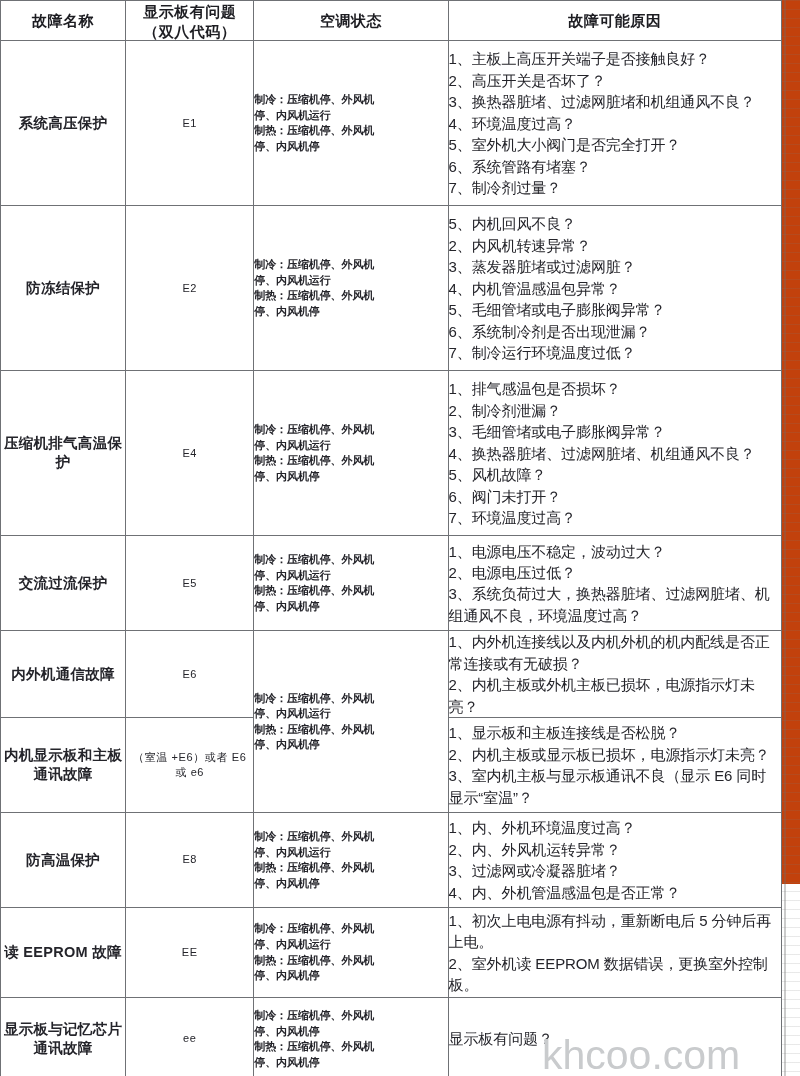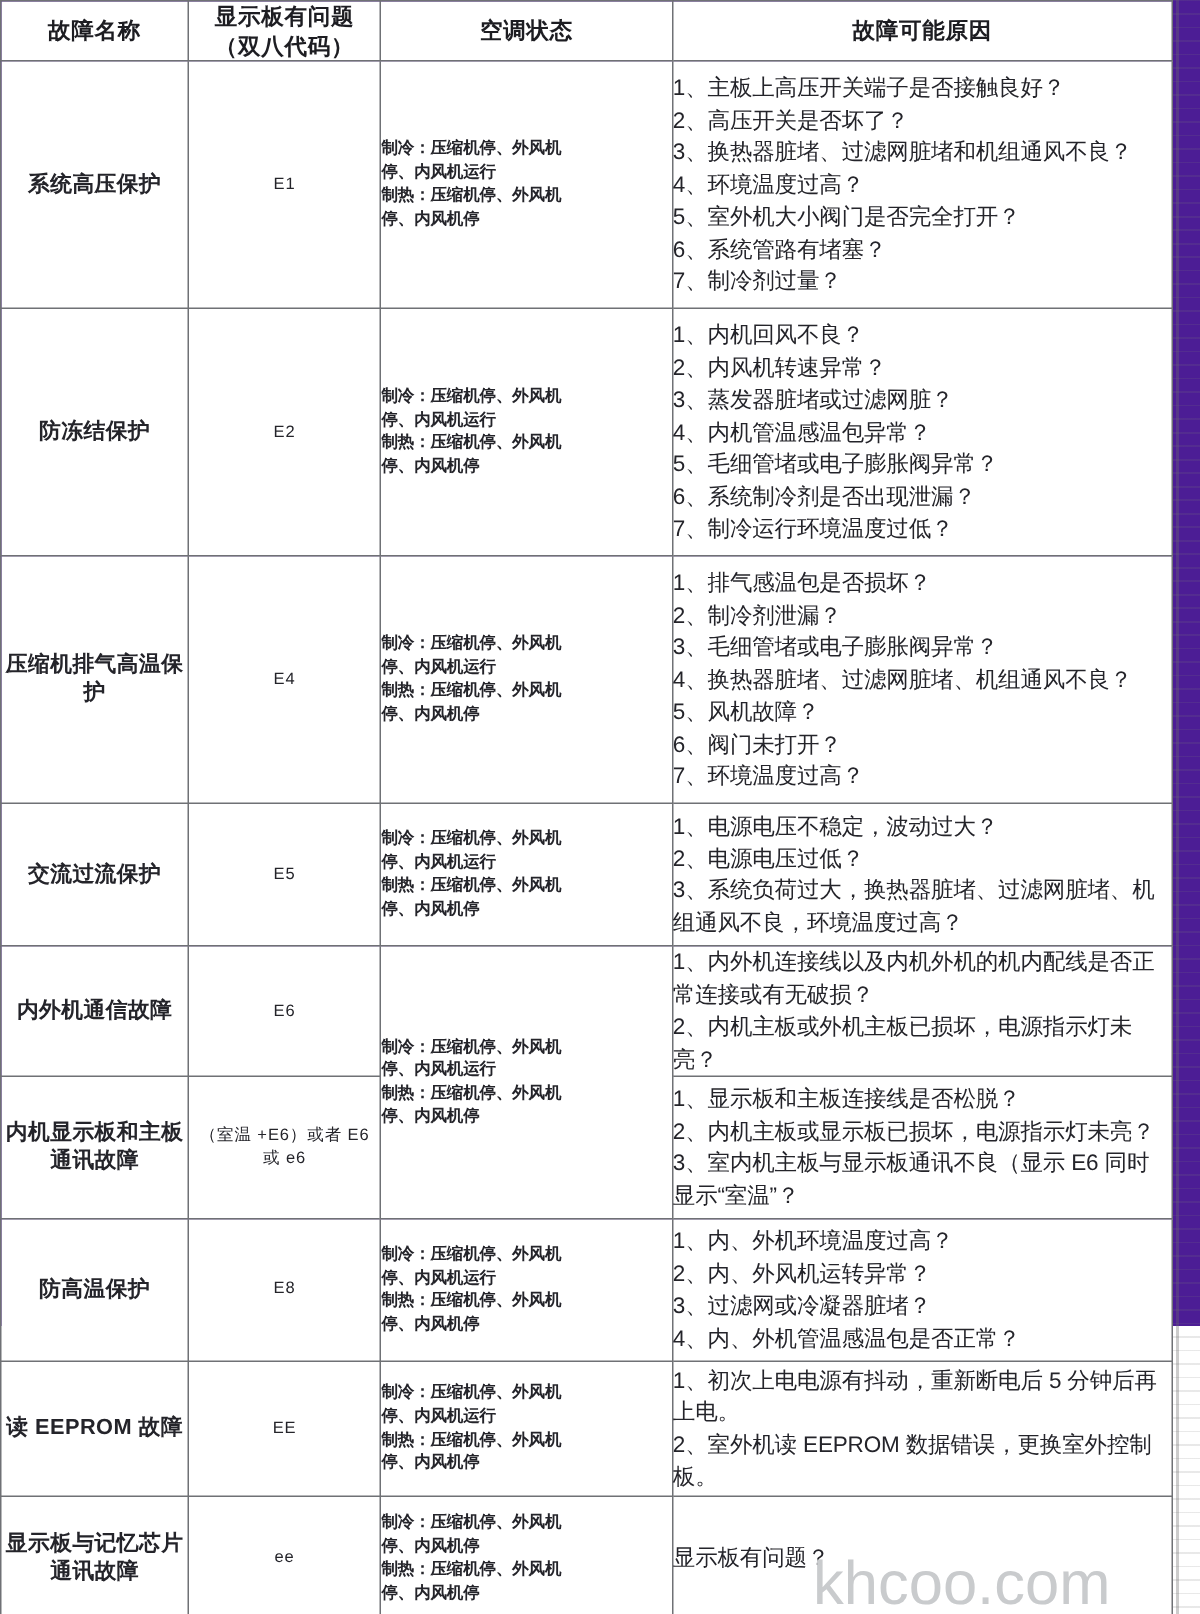--- a/index.html
+++ b/index.html
@@ -12,21 +12,21 @@
     height: 1076px;
     overflow: hidden;
     font-family: "Liberation Sans", "DejaVu Sans", sans-serif;
     color: #24242a;
     position: relative;
   }
   #page {
     position: relative;
     width: 800px;
     height: 884px;
-    background: #4c1d95;
+    background: #c2410c;
   }
   
   .scan-edge {
     position: absolute;
     top: 0;
     right: 0;
     width: 18px;
     height: 1076px;
     background:
       repeating-linear-gradient(to bottom,
@@ -180,21 +180,21 @@
         <tr style="height: 165px;">
           <td class="name-cell">防冻结保护</td>
           <td class="code-cell">E2</td>
           <td class="state-cell">
             <span class="state-line">制冷：压缩机停、外风机</span>
             <span class="state-line">停、内风机运行</span>
             <span class="state-line">制热：压缩机停、外风机</span>
             <span class="state-line">停、内风机停</span>
           </td>
           <td class="cause-cell">
-            <span class="cause-line">1、内机回风不良？</span>
+            <span class="cause-line">5、内机回风不良？</span>
             <span class="cause-line">2、内风机转速异常？</span>
             <span class="cause-line">3、蒸发器脏堵或过滤网脏？</span>
             <span class="cause-line">4、内机管温感温包异常？</span>
             <span class="cause-line">5、毛细管堵或电子膨胀阀异常？</span>
             <span class="cause-line">6、系统制冷剂是否出现泄漏？</span>
             <span class="cause-line">7、制冷运行环境温度过低？</span>
           </td>
         </tr>
         <tr style="height: 165px;">
           <td class="name-cell">压缩机排气高温保护</td>

